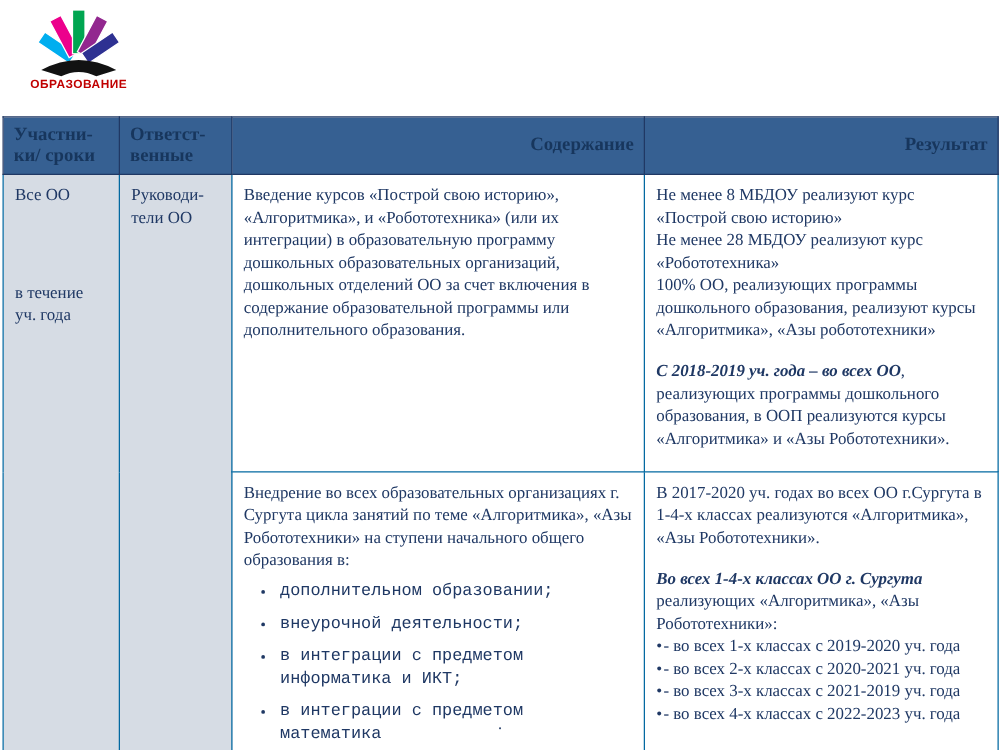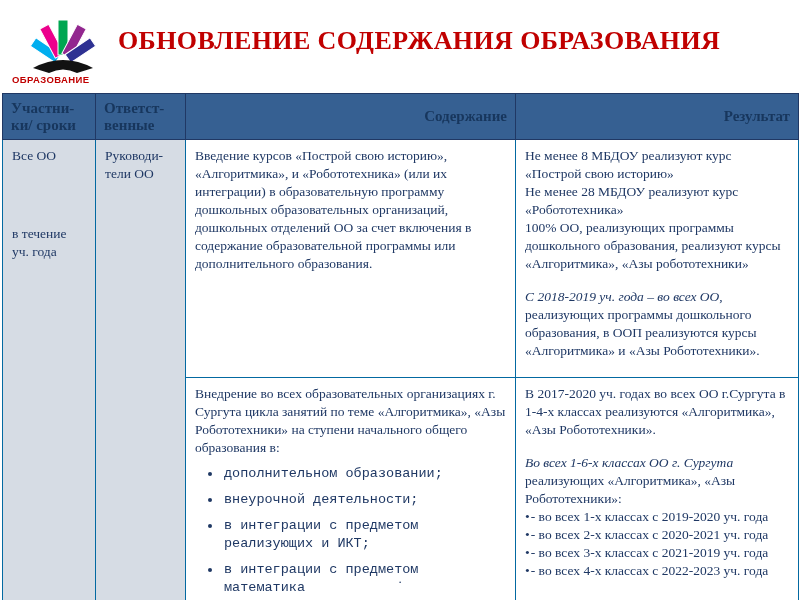--- a/index.html
+++ b/index.html
@@ -3,21 +3,21 @@
 <meta charset="utf-8">
 <style>
   html,body { margin:0; padding:0; background:#888; }
   .slide {
     position:relative; width:800px; height:600px; margin:0 auto;
     background:#ffffff; overflow:hidden;
     font-family:"Liberation Serif", serif;
   }
 
   
-  .logo { position:absolute; left:12px; top:16px; width:102px; }
+  .logo { position:absolute; left:12px; top:4px; width:102px; text-align:center; }
   .logo svg { display:block; margin:0 auto; }
   .logo-caption {
     margin-top:-4px; color:#C00000; font-weight:bold; font-size:9.5px;
     letter-spacing:0.4px; font-family:"Liberation Sans", sans-serif;
   }
 
   
   .title {
     position:absolute; left:118px; top:26px; margin:0; width:678px;
     color:#C00000; font-size:26px; font-weight:bold; letter-spacing:0.4px;
@@ -38,21 +38,21 @@
   table.grid td {
     border:1px solid #0369a1; vertical-align:top; padding:7px 9px;
     font-size:13.5px; color:#1F3864; line-height:1.33; text-align:left;
   }
   tr.row1 { height:238px; }
   tr.row2 { height:198px;padding-left:28px; }
   .muted { background:#D6DCE4; }
   .pre { white-space:pre-line; }
   .gap-top { margin-top:60px; }
   .spaced { margin-top:15px; }
-  .lead { font-weight:normal; font-style:italic; }
+  .lead { font-weight:bold; font-style:italic; }
   ul.dots { margin:8px 0 0 0; padding-left:27px; }
   ul.dots li { margin:8px 0; padding-left:2px;font-family:Liberation Mono, monospace; }
   .rb::before { content:"\2022"; margin-right:1px; }
 
   
   .footer-dot {
     position:absolute; bottom:13px; left:0; right:0; text-align:center;
     color:#1F3864; font-size:13px;
   }
   .bottom-strip {
@@ -74,21 +74,20 @@
         <rect transform="rotate(-28)" x="-5" y="-40" width="10" height="33" fill="#EC008C" stroke="#ffffff" stroke-width="1"></rect>
         <rect x="-5" y="-42" width="10" height="35" fill="#00A651" stroke="#ffffff" stroke-width="1"></rect>
         <rect transform="rotate(28)" x="-5" y="-40" width="10" height="33" fill="#92278F" stroke="#ffffff" stroke-width="1"></rect>
         <rect transform="rotate(56)" x="-5" y="-36" width="10" height="30" fill="#2E3192" stroke="#ffffff" stroke-width="1"></rect>
       </g>
       <path d="M18 52 Q48 36 78 52 L62 57 Q48 50 34 57 Z" fill="#121212"></path>
     </svg>
     <div class="logo-caption">ОБРАЗОВАНИЕ</div>
   </div>
 
-  <h1 class="title">ОБНОВЛЕНИЕ СОДЕРЖАНИЯ ОБРАЗОВАНИЯ</h1>
 
   <table class="grid">
     <colgroup>
       <col style="width:93px">
       <col style="width:90px">
       <col style="width:330px">
       <col style="width:283px">
     </colgroup>
     <thead>
       <tr>
@@ -117,27 +116,27 @@
           <div>100% ОО, реализующих программы дошкольного образования, реализуют курсы «Алгоритмика», «Азы робототехники»</div>
           <div class="spaced"><span class="lead">С 2018-2019 уч. года – во всех ОО</span><span>, реализующих программы дошкольного образования, в ООП реализуются курсы «Алгоритмика» и «Азы Робототехники».</span></div>
         </td>
       </tr>
       <tr class="row2">
         <td>
           <div>Внедрение во всех образовательных организациях г. Сургута цикла занятий по теме «Алгоритмика», «Азы Робототехники» на ступени начального общего образования в:</div>
           <ul class="dots">
             <li>дополнительном образовании;</li>
             <li>внеурочной деятельности;</li>
-            <li>в интеграции с предметом реализующих и ИКТ;</li>
+            <li>в интеграции с предметом информатика и ИКТ;</li>
             <li>в интеграции с предметом математика</li>
           </ul>
         </td>
         <td>
           <div>В 2017-2020 уч. годах во всех ОО г.Сургута в 1-4-х классах реализуются «Алгоритмика», «Азы Робототехники».</div>
-          <div class="spaced"><span class="lead">Во всех 1-6-х классах ОО г. Сургута</span><span> реализующих «Алгоритмика», «Азы Робототехники»:</span></div>
+          <div class="spaced"><span class="lead">Во всех 1-4-х классах ОО г. Сургута</span><span> реализующих «Алгоритмика», «Азы Робототехники»:</span></div>
           <div class="rb">- во всех 1-х классах с 2019-2020 уч. года</div>
           <div class="rb">- во всех 2-х классах с 2020-2021 уч. года</div>
           <div class="rb">- во всех 3-х классах с 2021-2019 уч. года</div>
           <div class="rb">- во всех 4-х классах с 2022-2023 уч. года</div>
         </td>
       </tr>
     </tbody>
   </table>
 
   <div class="footer-dot">.</div>

